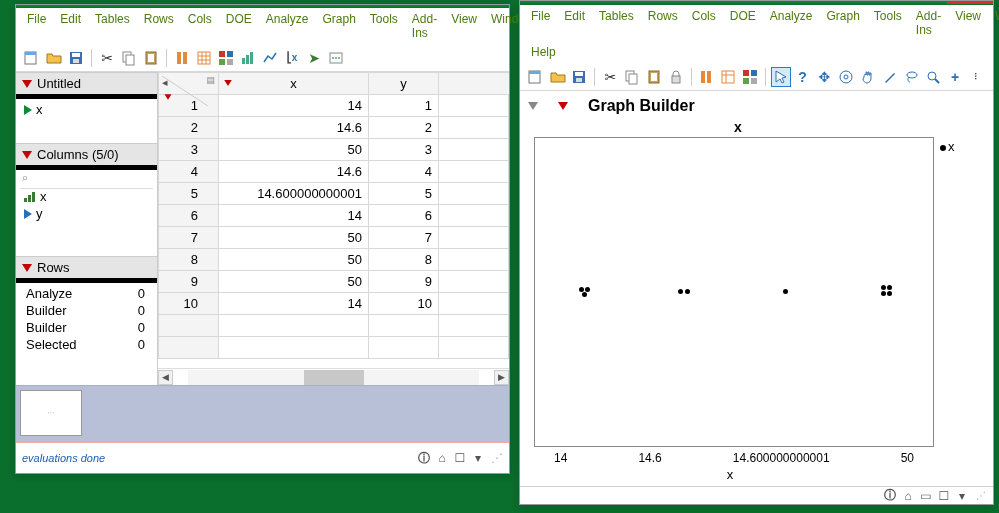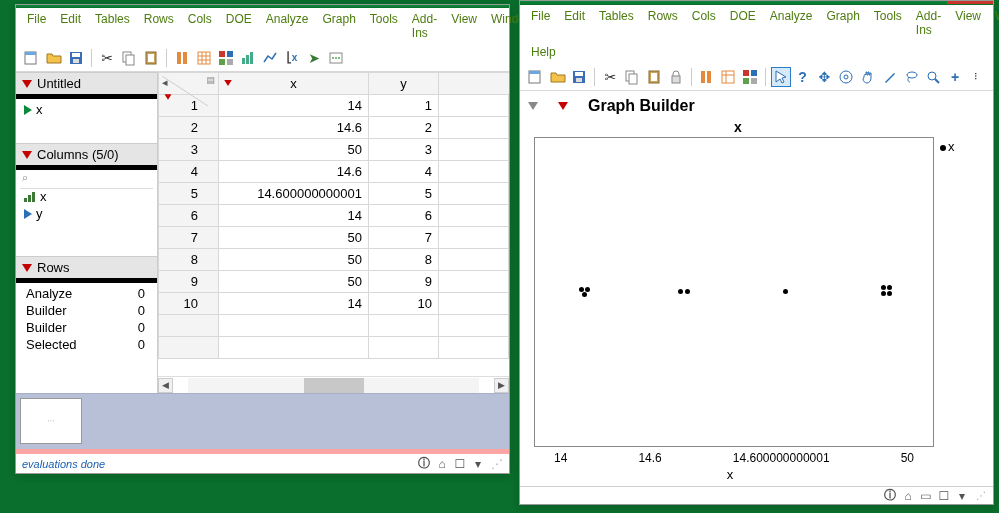--- a/index.html
+++ b/index.html
@@ -54,21 +54,21 @@
   table.grid td.rownum { background:#f4f4f4; text-align:right; width:60px; padding-right:20px;}
   table.grid th.corner { background:#f4f4f4; width:60px;}
   .disclosure { position:absolute; top:3px; left:3px; font-size:11px; color:#555; }
 
   .hscroll-fake { height:17px; border-top:1px solid #ddd; display:flex; align-items:center;}
   .hscroll-fake .track { flex:1; height:15px; background:#f4f4f4; position:relative; margin:0 15px;}
   .hscroll-fake .thumb { position:absolute; left:40%; width:60px; height:100%; background:#c8c8c8;}
   .hscroll-fake .arrow { width:15px; height:15px; background:#f0f0f0; border:1px solid #ccc; font-size:9px; display:flex; align-items:center; justify-content:center; color:#555;}
   .thumbstrip { height:56px; background:#b7c0d6; border-top:1px solid #a7b0c6; padding:4px; }
   .thumbstrip .thcell { width:62px; height:46px; background:#fff; border:1px solid #999; display:flex; align-items:center; justify-content:center; font-size:7px; color:#888;}
-  .statusbar { height:24px; border-top:5px solid #fca5a5; font-size:11px; color:#1c5fb0; font-style:italic; display:flex; align-items:center; padding:0 6px; justify-content:space-between;}
+  .statusbar { height:32px; border-top:2px solid #fca5a5; font-size:11px; color:#1c5fb0; font-style:italic; display:flex; align-items:center; padding:0 6px; justify-content:space-between;}
   .status-icons { display:flex; gap:4px; align-items:center; color:#555;}
   .status-icons span { width:14px; text-align:center; font-style:normal; font-size:12px;}
 
   
   .rclient { flex:1; display:flex; flex-direction:column; overflow:hidden; }
   .gb-row { display:flex; align-items:center; gap:20px; padding:6px 8px 2px 8px; background:#fff;}
   .gray-disc { width:0;height:0;border-left:5px solid transparent;border-right:5px solid transparent;border-top:8px solid #888; }
   .gb-title { font-size:16px; font-weight:bold; }
   .chart-area { flex:1; position:relative; margin:0 6px 2px 6px; }
   .chart-xlabel-top { text-align:center; font-weight:bold; font-size:14px; padding:2px 0; }

